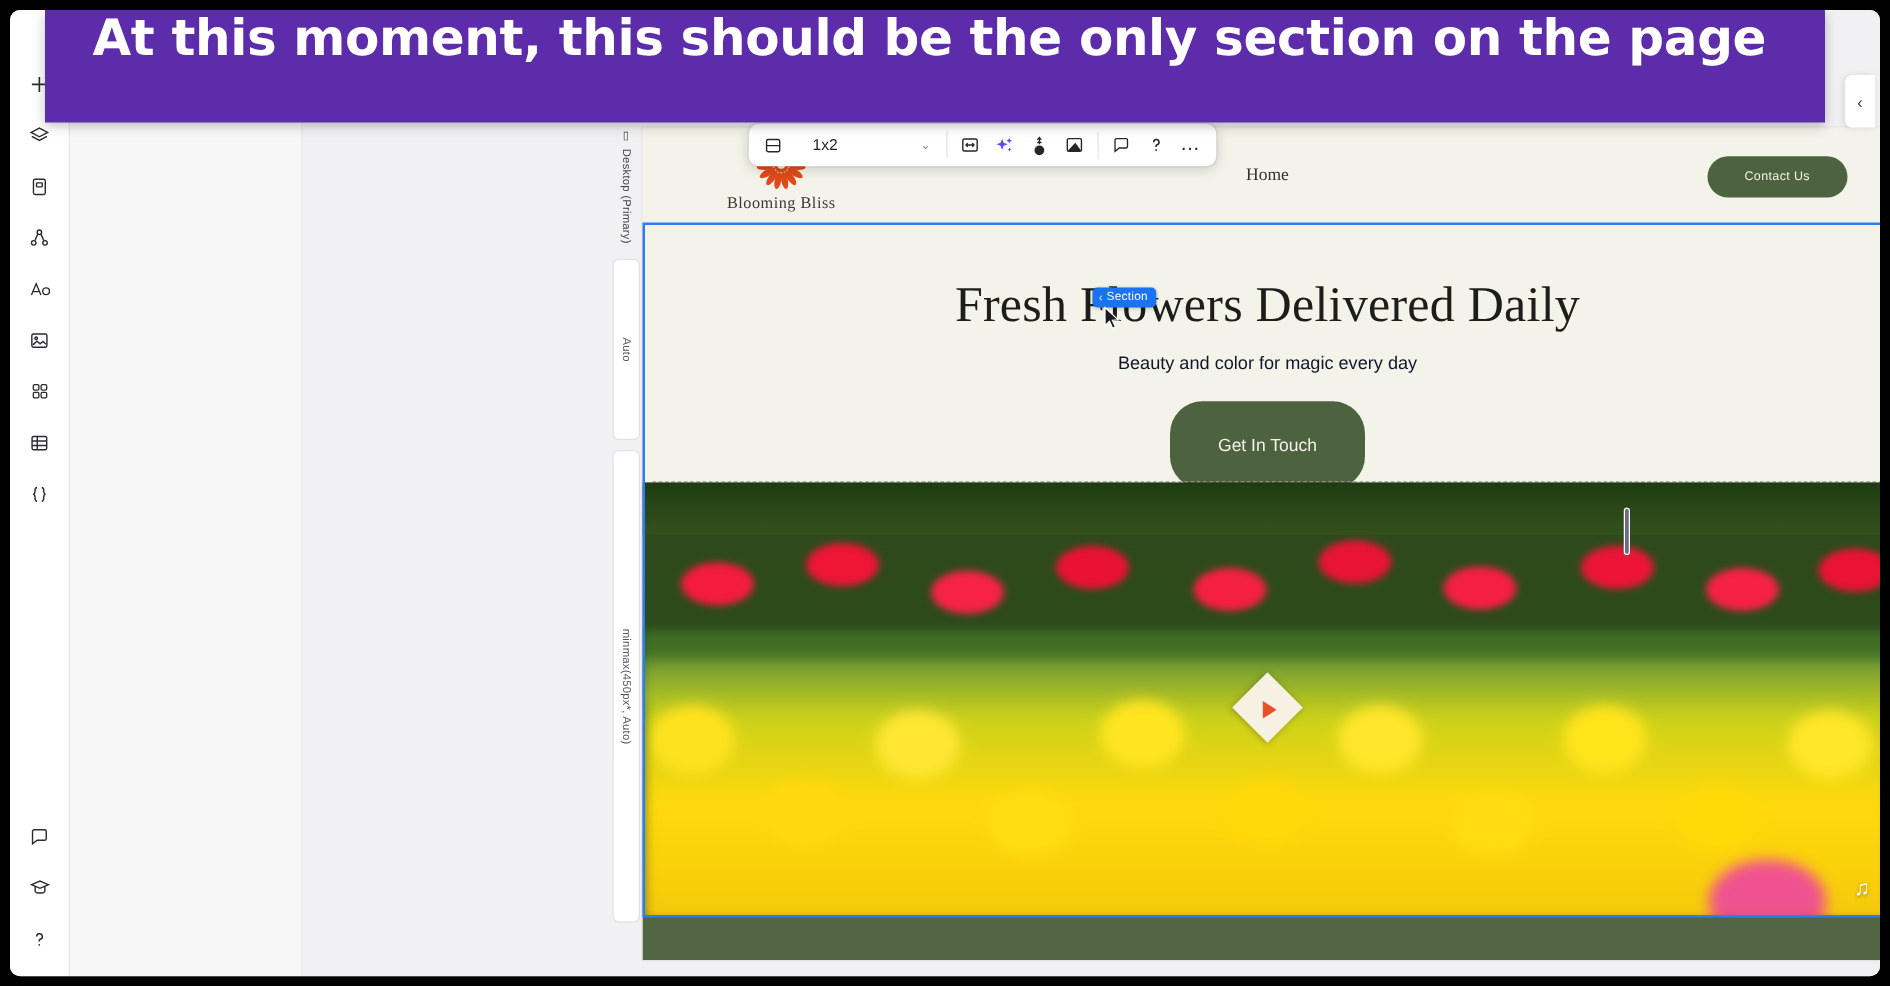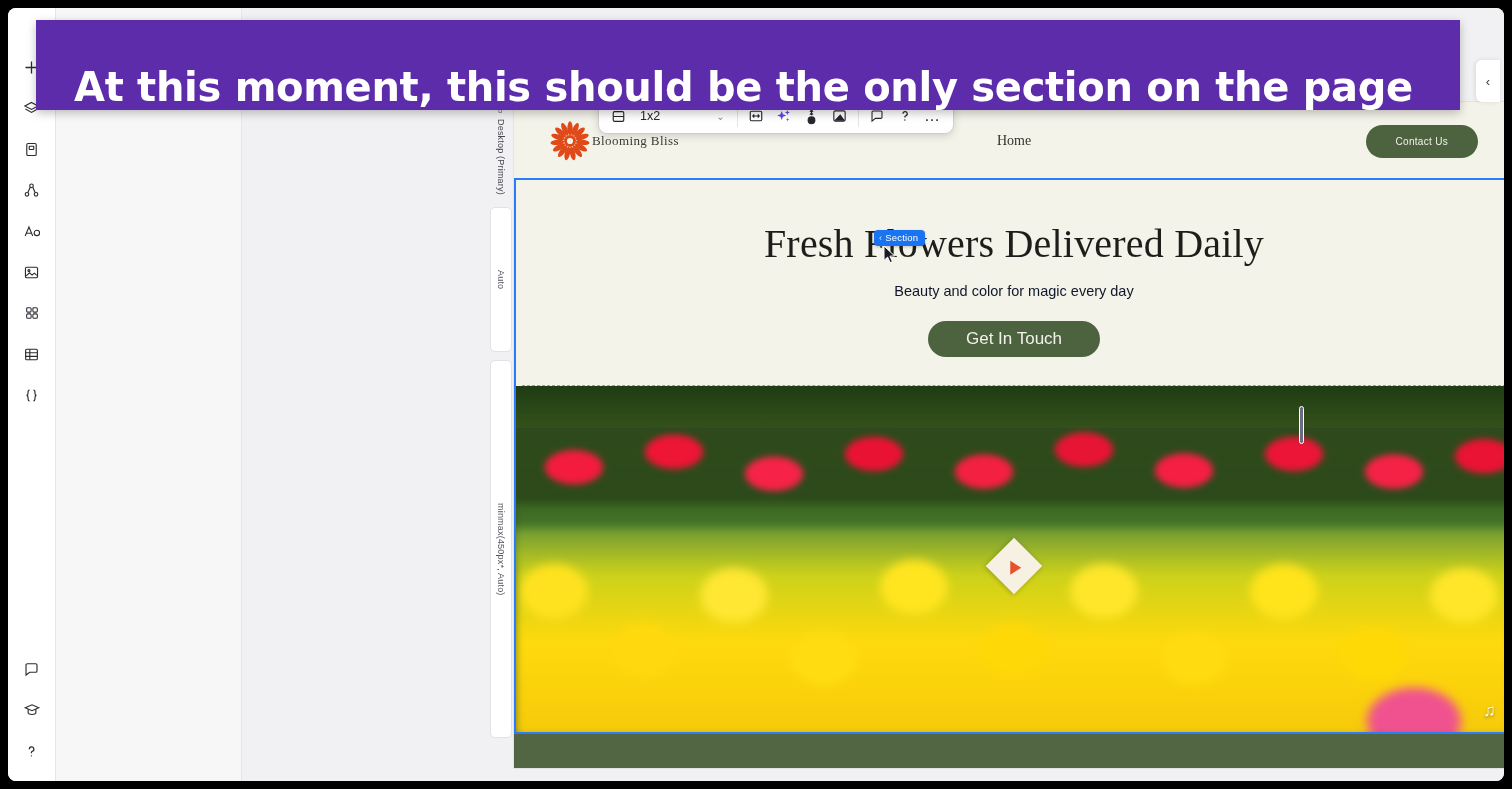--- a/index.html
+++ b/index.html
@@ -86,21 +86,21 @@
     background: #f4f3ea; overflow: hidden;
     box-shadow: 0 0 0 1px #e3e3e6;
   }
 
   
   #site-header {
     height: 78px; background: #f4f3ea;
     display: flex; align-items: center;
     padding: 0 36px; position: relative;
   }
-  #brand { display: flex; flex-direction: row; align-items: center; gap: 2px; width: 150px; }
+  #brand { display: flex; flex-direction: column; align-items: center; gap: 2px; width: 150px; }
   .brand-name {
     font-family: "Liberation Serif", serif;
     font-size: 13px; color: #3a3a35; letter-spacing: .4px;
   }
   #nav-home {
     position: absolute; left: 0; right: 0; top: 0; bottom: 0;
     display: flex; align-items: center; justify-content: center;
     font-size: 14px; color: #33332e; pointer-events: none;
   }
   #nav-home span { pointer-events: auto; cursor: pointer; font-family: Liberation Serif, serif; }
@@ -129,21 +129,21 @@
     font-family: "Liberation Serif", serif;
     font-size: 40px; color: #1d1d1a; letter-spacing: .2px;
     font-weight: 400;
   }
   #hero-sub {
     margin-top: 16px; font-size: 14.5px; color: #0f172a;
   }
   #cta-btn {
     margin-top: 22px; background: #4d6340; color: #f3f2ea;
     border: none; border-radius: 26px;
-    padding: 8px 38px; font-size: 17px; cursor: pointer;
+    padding: 27px 38px; font-size: 14px; cursor: pointer;
     font-family: "Liberation Sans", sans-serif;
   }
   #hero-dashed {
     position: absolute; left: 8px; right: 8px; bottom: 0;
     border-bottom: 1px dashed #9aa08c;
   }
 
   
   #video {
     position: relative; height: 347px; overflow: hidden;
@@ -226,21 +226,21 @@
     box-shadow: 0 2px 10px rgba(0,0,0,.18), 0 0 0 1px rgba(0,0,0,.06);
     z-index: 9; padding: 0 2px;
   }
   .tb-group { display: flex; align-items: center; height: 100%; padding: 0 4px; }
   .tb-sep { width: 1px; height: 22px; background: #e4e4e8; }
   .tb-btn {
     min-width: 28px; height: 26px; border-radius: 5px;
     display: flex; align-items: center; justify-content: center;
     cursor: pointer; color: #25252c; padding: 0 4px;
   }
-  #tb-layout { gap: 14px; padding: 0 8px 0 6px; justify-content: flex-end; }
+  #tb-layout { gap: 24px; padding: 0 8px 0 6px; justify-content: flex-end; }
   #tb-layout-label { font-size: 12.5px; color: #25252c; }
   #tb-layout-chev { color: #8a8a94; font-size: 10px; margin-left: 42px; }
   .tb-dots { font-size: 16px; letter-spacing: 1px; line-height: 0; }
 
   
   #sec-badge {
     position: absolute; left: 632px; top: 222px;
     background: #1a73f0; color: #fff;
     border-radius: 4px; padding: 2px 7px 3px 5px;
     font-size: 9.5px; letter-spacing: .2px;
@@ -268,24 +268,24 @@
   
   #right-handle {
     position: absolute; right: 200px; top: 398px;
     width: 5px; height: 38px; border-radius: 3px;
     background: #6b6b84; border: 1px solid #ffffff;
     z-index: 7; cursor: ew-resize;
   }
 
   
   #banner {
-    position: absolute; left: 36px; top: 20px;
+    position: absolute; left: 36px; top: 8px;
     width: 1424px; height: 90px;
     background: #5d2cab; color: #ffffff;
-    display: flex; align-items: flex-end;
+    display: flex; align-items: flex-start;
     padding-left: 38px; z-index: 50;
     box-shadow: 0 3px 9px rgba(0,0,0,.25);
   }
   #banner-text {
     font-family: "DejaVu Sans", sans-serif;
     font-size: 40px; font-weight: 700; letter-spacing: -.3px;
     white-space: nowrap;
   }
 </style>
 </head>

